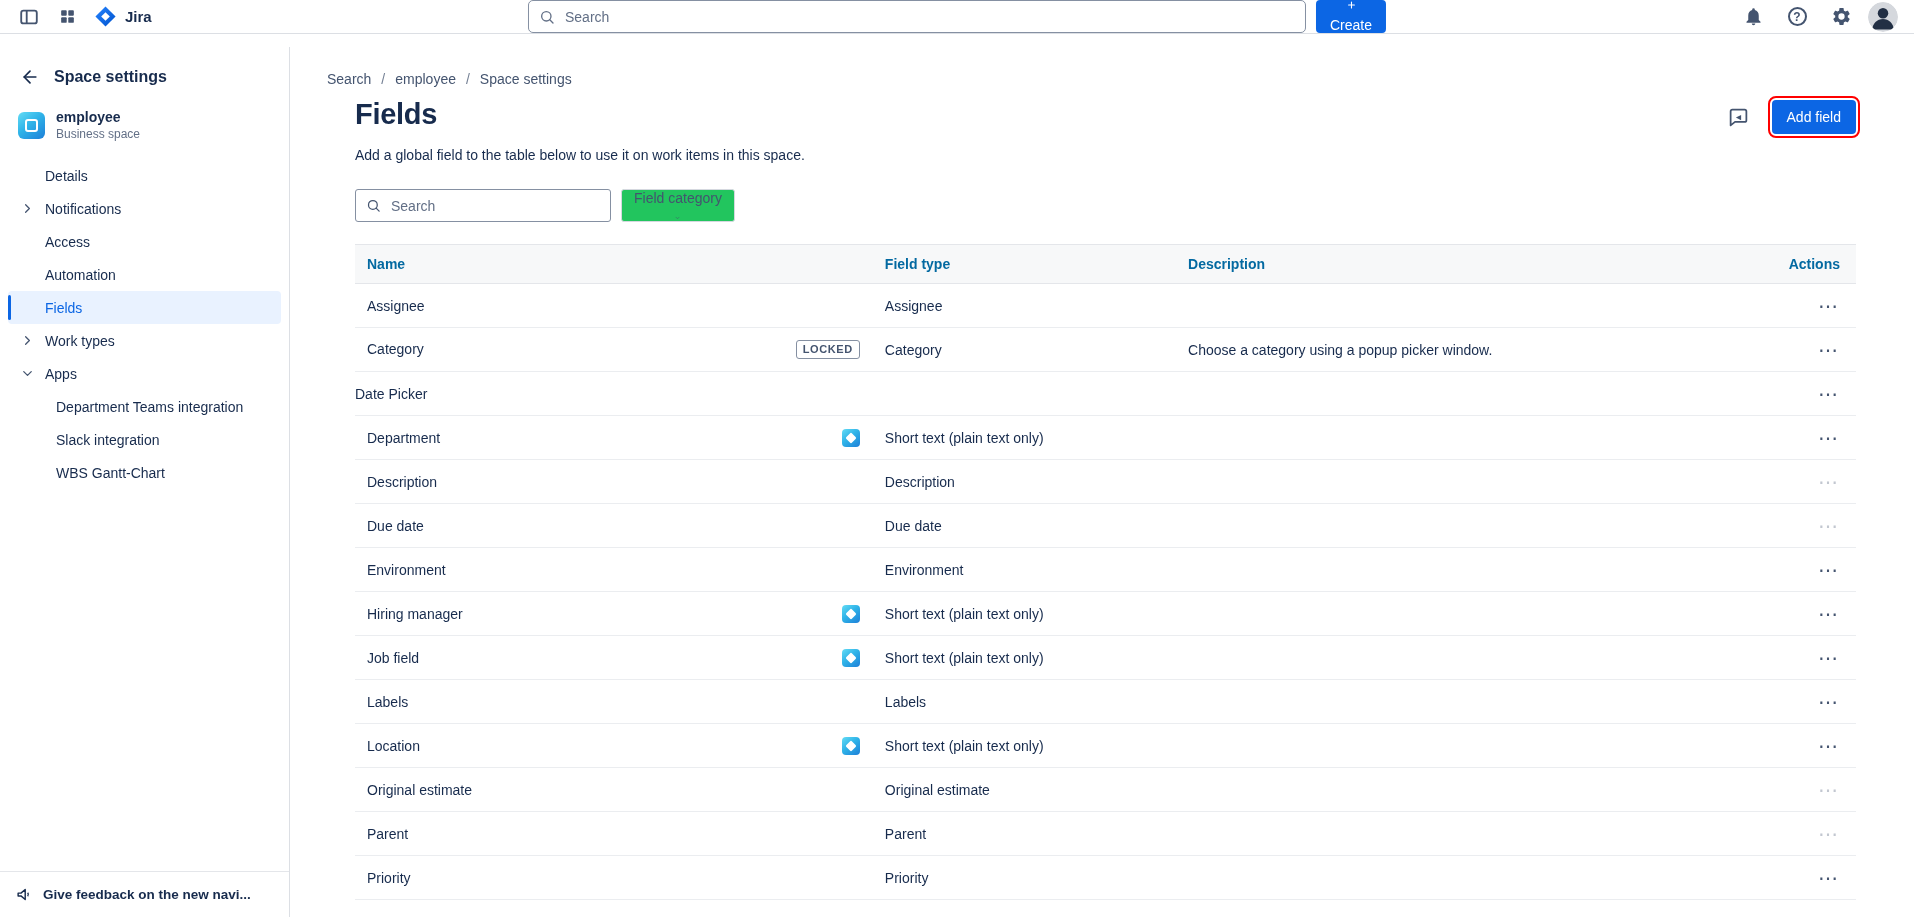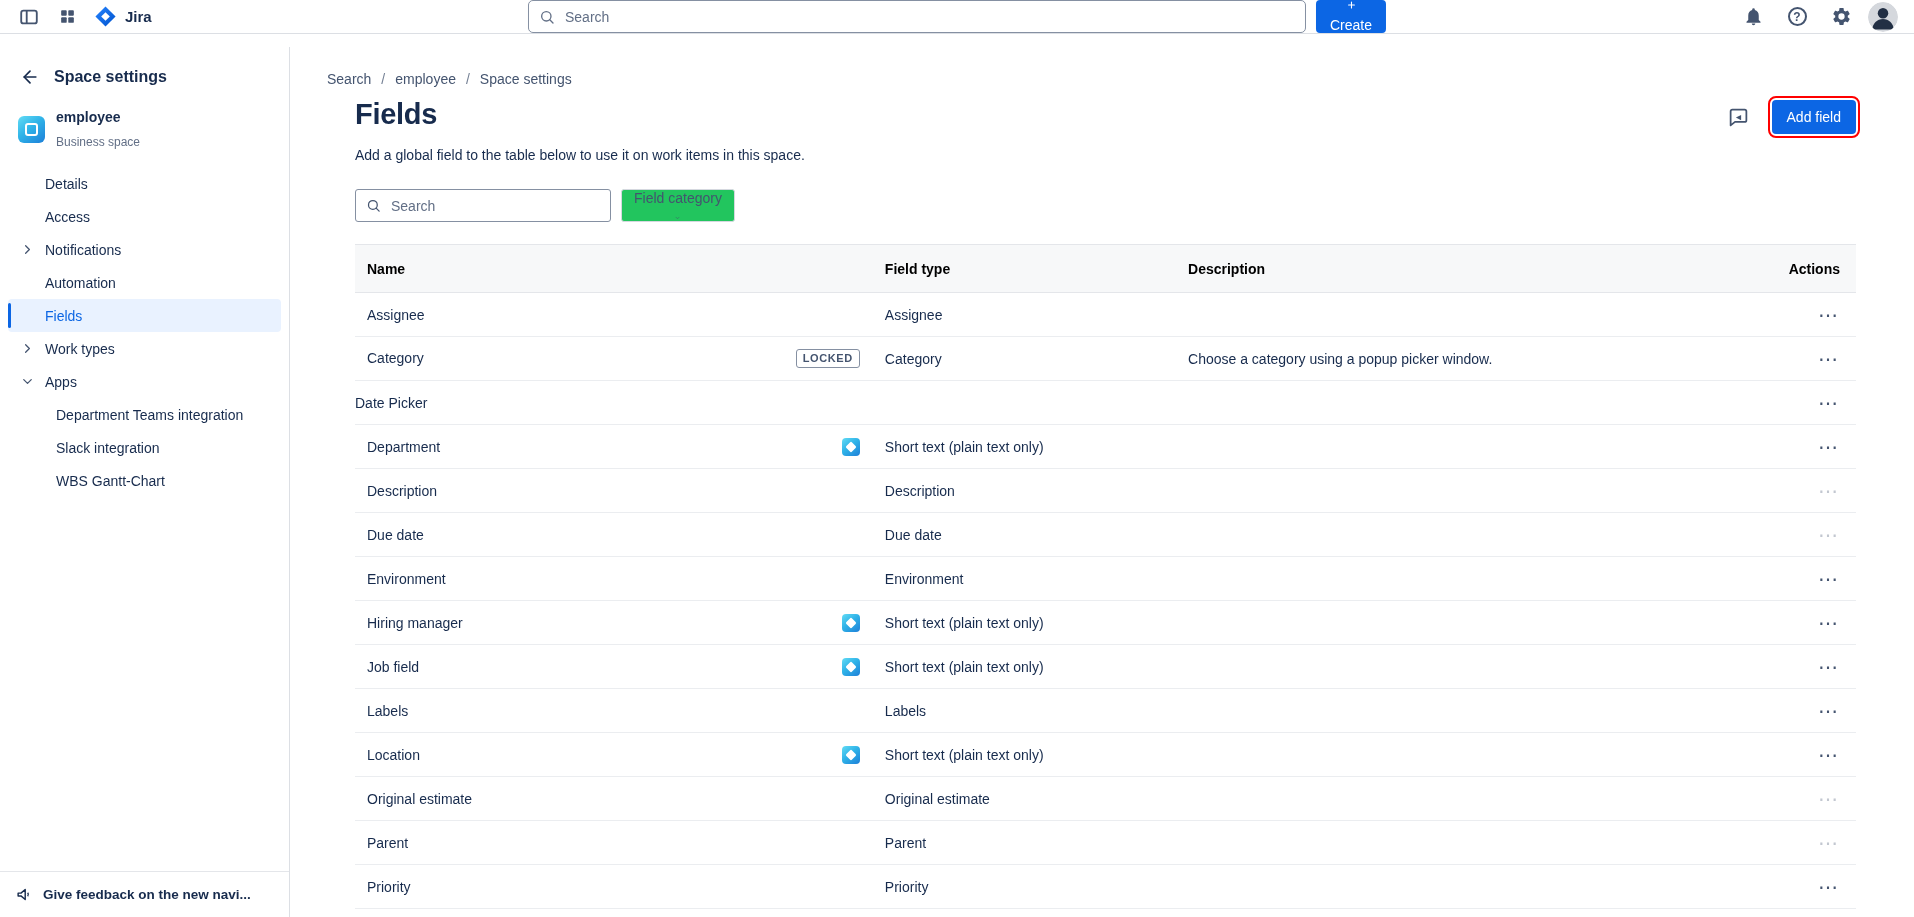--- a/index.html
+++ b/index.html
@@ -58,21 +58,21 @@
   }
   .sb-header { display: flex; align-items: center; gap: 12px; padding: 18px 18px 10px; }
   .sb-title { font-size: 16px; font-weight: 700; }
   .sb-space { display: flex; align-items: center; gap: 11px; padding: 10px 18px 16px; }
   .space-icon {
     width: 27px; height: 27px; border-radius: 6px; position: relative; flex: 0 0 auto;
     background: linear-gradient(140deg, #63dcf5 0%, #2fb3e8 45%, #1d7fd8 100%);
   }
   .space-icon::after { content: ""; position: absolute; inset: 7px; border: 2px solid #fff; border-radius: 3px; }
   .space-name { font-size: 14px; font-weight: 700; line-height: 1.2; }
-  .space-type { font-size: 12px; color: #626f86; line-height: 1.2; margin-top: 9px; }
+  .space-type { font-size: 12px; color: #626f86; line-height: 1.2; margin-top: 1px; }
   .sb-nav { display: flex; flex-direction: column; padding: 2px 8px; }
   .nav-item {
     position: relative; height: 33px; display: flex; align-items: center;
     padding-left: 37px; border-radius: 4px; font-size: 14px; color: #172b4d; cursor: pointer;
   }
   .nav-item .chev { position: absolute; left: 11px; width: 17px; height: 17px; display: flex; align-items: center; justify-content: center; }
   .nav-item .chev.down { transform: rotate(90deg); }
   .nav-item.indent { padding-left: 48px; }
   .nav-item.selected { background: #e9f2ff; color: #0c66e4; font-weight: 500; }
   .nav-item.selected::before {
@@ -111,23 +111,23 @@
   }
   .filter-btn {
     height: 33px; display: flex; align-items: center; gap: 9px; padding: 0 12px;
     border: 1px solid #d5d8df; background: #22c55e; border-radius: 3px;
     font-size: 14px; color: #44546f; cursor: pointer;
   }
 
   
   .table { margin-top: 22px; }
   .thead {
-    display: flex; align-items: center; height: 49px;
+    display: flex; align-items: center; height: 40px;
     background: #f7f8f9; border-top: 1px solid #e4e6ea; border-bottom: 1px solid #e4e6ea;
-    font-weight: 700; font-size: 14px; color: #000000;
+    font-weight: 700; font-size: 14px; color: #0369a1;
   }
   .trow { display: flex; align-items: center; height: 44px; border-bottom: 1px solid #ebedf0; font-size: 14px; }
   .c-name { flex: 0 0 35.3%; display: flex; align-items: center; justify-content: space-between; padding-left: 12px; padding-right: 25px; min-width: 0; }
   .c-type { flex: 0 0 20.2%; min-width: 0; }
   .c-desc { flex: 1 1 auto; min-width: 0; }
   .c-actions { flex: 0 0 84px; display: flex; justify-content: flex-end; padding-right: 16px; }
   .meta { display: flex; align-items: center; gap: 8px; }
   .badge {
     font-size: 11px; font-weight: 700; letter-spacing: 0.6px; color: #44546f;
     border: 1px solid #8590a2; border-radius: 3px; padding: 2px 6px; line-height: 1.15;
@@ -236,30 +236,30 @@
       <div class="space-type">Business space</div>
     </span>
   </div>
 
   <nav class="sb-nav">
       <div class="nav-item">
 
     <span class="nav-label">Details</span>
   </div>
       <div class="nav-item">
-
-    <span class="nav-label">Access</span>
-  </div>
-      <div class="nav-item">
     <span class="chev">
       <svg width="15" height="15" viewBox="0 0 24 24" fill="none" stroke="#44546f" stroke-width="2" stroke-linecap="round" stroke-linejoin="round">
             <path d="M9 6l6 6-6 6"></path>
           </svg>
     </span>
     <span class="nav-label">Notifications</span>
+  </div>
+      <div class="nav-item">
+
+    <span class="nav-label">Access</span>
   </div>
       <div class="nav-item">
 
     <span class="nav-label">Automation</span>
   </div>
       <div class="nav-item selected">
 
     <span class="nav-label">Fields</span>
   </div>
       <div class="nav-item">

